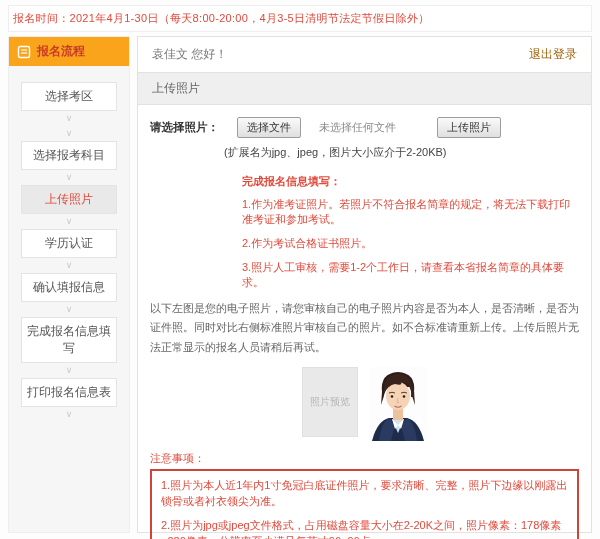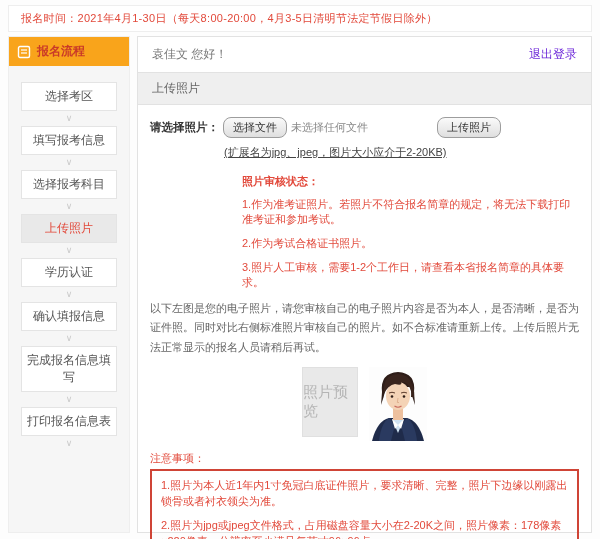--- a/index.html
+++ b/index.html
@@ -1,21 +1,21 @@
 <!DOCTYPE html>
 <html><head>
 <meta charset="utf-8">
 <style>
   * { margin:0; padding:0; box-sizing:border-box; }
   html,body { width:600px; background:#fdfdfd; font-family:"Liberation Sans","DejaVu Sans",sans-serif; }
   body { height:539px; overflow:hidden; }
 
   .top-notice {
     margin:5px 8px 4px 8px; border:1px solid #eee; background:#fff;
-    color:#e2493b; font-size:11px; padding:5px 12px; letter-spacing:0.3px;
+    color:#e2493b; font-size:11px; padding:5px 4px; letter-spacing:0.3px;
   }
 
   .layout { display:flex; align-items:stretch; margin:0 8px; gap:7px; height:497px; }
 
   
   .sidebar { width:122px; background:#f6f6f6; border:1px solid #eee; display:flex; flex-direction:column; }
   .sidebar-header {
     background:#f9a41b; color:#ca3a28; font-weight:bold; font-size:12px;
     padding:6px 8px; display:flex; align-items:center; gap:6px;
   }
@@ -27,50 +27,50 @@
   }
   .step.active { background:#e9e9e9; color:#e2493b; }
   .chev { text-align:center; color:#c9c9c9; font-size:9px; height:15px; line-height:15px; }
 
   
   .main { flex:1; background:#fff; border:1px solid #e2e2e2; display:flex; flex-direction:column; }
   .welcome-row {
     display:flex; justify-content:space-between; align-items:center;
     padding:9px 14px; font-size:12px; color:#777;
   }
-  .logout-link { color:#6d28d9; text-decoration:none; cursor:pointer; }
+  .logout-link { color:#a16207; text-decoration:none; cursor:pointer; }
   .section-bar {
     background:#efefef; border-top:1px solid #e2e2e2; border-bottom:1px solid #e2e2e2;
     padding:7px 14px; font-size:12px; color:#666;
   }
   .content { padding:12px 12px 10px 12px; font-size:11px; color:#555; }
 
-  .choose-row { display:flex; align-items:center; gap:4px; }
+  .choose-row { display:flex; align-items:center; gap:18px; }
   .choose-label { color:#333; font-weight:bold; font-size:11.5px; }
   .btn {
     display:inline-block; background:linear-gradient(#fafafa,#dfdfdf);
-    border:1px solid #9d9d9d; border-radius:8px; color:#333;
+    border:1px solid #9d9d9d; border-radius:2px; color:#333;
     font-size:11px; padding:2px 9px; cursor:pointer; white-space:nowrap;
   }
   .file-status { color:#888; }
   .upload-btn { margin-left:auto; margin-right:78px; }
 
-  .ext-hint { margin:7px 0 0 74px; color:#444;text-decoration:underline; }
+  .ext-hint { margin:7px 0 0 74px; color:#444; }
 
   .notes-block { margin:14px 0 0 92px; }
   .notes-title { color:#e2493b; font-weight:bold; margin-bottom:8px; }
   .note-line { color:#e2493b; margin-bottom:9px; }
 
   .compare-para { margin-top:6px; color:#666; line-height:1.75; }
 
   .photo-row { display:flex; justify-content:center; align-items:flex-start; gap:11px; margin-top:10px; }
   .preview-box {
     width:56px; height:70px; background:#e9e9e9; border:1px solid #e0e0e0;
     display:flex; align-items:center; justify-content:center;
-    color:#b5b5b5; font-size:15px;
+    color:#b5b5b5; font-size:10px;
   }
   .portrait { width:58px; height:74px; display:block; }
   .status-line { text-align:center; color:#e2493b; margin-top:7px; font-size:11.5px; }
 
   .notice-title { color:#e2493b; font-weight:normal; margin-top:10px; }
   .red-box { border:2px solid #cf4436; margin-top:3px; padding:6px 9px 2px 9px; }
   .red-box .note-line { line-height:1.5; margin-bottom:7px; }
 </style>
 </head>
 <body>
@@ -84,21 +84,20 @@
       <svg width="14" height="14" viewBox="0 0 14 14">
         <rect x="1.5" y="1.5" width="11" height="11" rx="1.5" fill="none" stroke="#fff" stroke-width="1.4"></rect>
         <line x1="4" y1="5" x2="10" y2="5" stroke="#fff" stroke-width="1.2"></line>
         <line x1="4" y1="8" x2="10" y2="8" stroke="#fff" stroke-width="1.2"></line>
       </svg>
       <span>报名流程</span>
     </div>
     <div class="sidebar-body">
       <div class="step">选择考区</div>
       <div class="chev">∨</div>
-      <div class="step">填写报考信息</div>
       <div class="chev">∨</div>
       <div class="step">选择报考科目</div>
       <div class="chev">∨</div>
       <div class="step active">上传照片</div>
       <div class="chev">∨</div>
       <div class="step">学历认证</div>
       <div class="chev">∨</div>
       <div class="step">确认填报信息</div>
       <div class="chev">∨</div>
       <div class="step">完成报名信息填写</div>
@@ -120,21 +119,21 @@
       <div class="choose-row">
         <span class="choose-label">请选择照片：</span>
         <button class="btn">选择文件</button>
         <span class="file-status">未选择任何文件</span>
         <button class="btn upload-btn">上传照片</button>
       </div>
 
       <div class="ext-hint">(扩展名为jpg、jpeg，图片大小应介于2-20KB)</div>
 
       <div class="notes-block">
-        <div class="notes-title">照片审核状态：</div>
+        <div class="notes-title">完成报名信息填写：</div>
         <div class="note-line">1.作为准考证照片。若照片不符合报名简章的规定，将无法下载打印准考证和参加考试。</div>
         <div class="note-line">2.作为考试合格证书照片。</div>
         <div class="note-line">3.照片人工审核，需要1-2个工作日，请查看本省报名简章的具体要求。</div>
       </div>
 
       <div class="compare-para">以下左图是您的电子照片，请您审核自己的电子照片内容是否为本人，是否清晰，是否为证件照。同时对比右侧标准照片审核自己的照片。如不合标准请重新上传。上传后照片无法正常显示的报名人员请稍后再试。</div>
 
       <div class="photo-row">
         <div class="preview-box">
           <span>照片预览</span>

